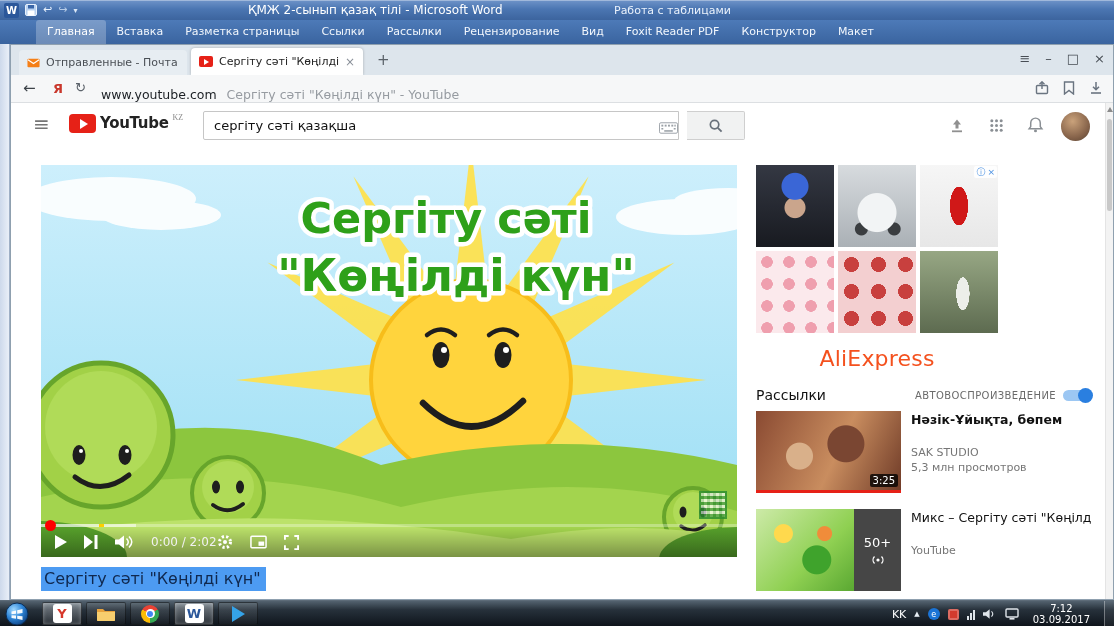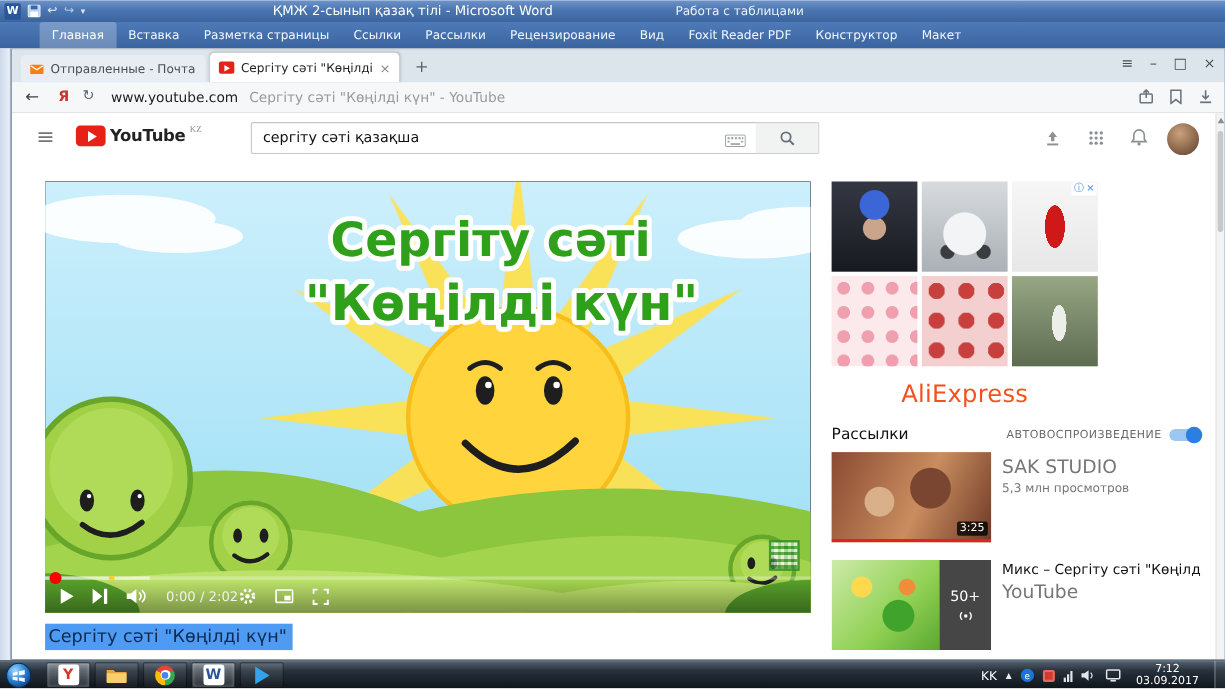--- a/index.html
+++ b/index.html
@@ -43,35 +43,35 @@
   .yt-fav .tri { width:0; height:0; border-left:5px solid #fff; border-top:3px solid transparent; border-bottom:3px solid transparent; margin-left:1px; }
   .newtab { position:absolute; left:360px; top:6px; font-size:15px; color:#5a6168; padding:0 6px; }
   .winctl { position:absolute; right:8px; top:4px; display:flex; gap:15px; }
   .winctl span { font-size:13px; color:#474d54; line-height:20px; }
 
   .addressbar { position:absolute; left:0; top:30px; width:100%; height:28px; background:#f6f7f8;
     border-bottom:1px solid #dcdfe2; }
   .ab-back { position:absolute; left:12px; top:4px; font-size:15px; color:#3c4248; }
   .ab-ya { position:absolute; left:42px; top:6px; font-size:13px; font-weight:bold; color:#c9372c; }
   .ab-reload { position:absolute; left:64px; top:5px; font-size:13px; color:#5c6océ; color:#5c636b; }
-  .ab-url { position:absolute; left:90px; top:0; height:27px; display:flex; align-items:center; gap:10px; }
+  .ab-url { position:absolute; left:90px; top:0; height:27px; display:flex; align-items:flex-end; gap:10px; }
   .ab-url .host { font-size:12.5px; color:#1b1f24; }
   .ab-url .ptitle { font-size:12.5px; color:#969ba1; white-space:nowrap; }
   .ab-icons { position:absolute; right:10px; top:6px; display:flex; gap:14px; align-items:center; }
 
   
   .page { position:absolute; left:0; top:58px; width:1096px; height:496px; background:#fff; overflow:hidden; }
   .yt-burger { position:absolute; left:22px; top:9px; font-size:20px; color:#757575; }
   .yt-logo { position:absolute; left:58px; top:11px; display:flex; align-items:flex-start; gap:4px; }
   .yt-play { width:27px; height:19px; background:var(--youtube-red,#e62117); border-radius:4px;
     display:flex; align-items:center; justify-content:center; }
   .yt-play .tri { width:0; height:0; border-left:8px solid #fff; border-top:5px solid transparent; border-bottom:5px solid transparent; margin-left:2px; }
   .yt-word { font-size:15px; font-weight:bold; color:#232323; letter-spacing:-0.3px; line-height:19px; }
   .yt-region { font-size:8px; color:#8a8a8a; margin-top:-1px;font-family:Liberation Serif, serif; }
-  .yt-search { position:absolute; left:217px; top:8px; width:476px; height:29px; border:1px solid #c6c6c6;
+  .yt-search { position:absolute; left:192px; top:8px; width:476px; height:29px; border:1px solid #c6c6c6;
     border-radius:2px 0 0 2px; padding:0 32px 0 10px; font-size:13px; color:#111;
     font-family:"DejaVu Sans","Liberation Sans",sans-serif; background:#fff; }
   .kb-ico { position:absolute; left:648px; top:16px; }
   .yt-searchbtn { position:absolute; left:676px; top:8px; width:58px; height:29px; background:#f1f2f2;
     border:1px solid #cfcfcf; border-left:none; border-radius:0 2px 2px 0;
     display:flex; align-items:center; justify-content:center; }
   .hd-ico { position:absolute; }
   .avatar { position:absolute; left:1050px; top:9px; width:29px; height:29px; border-radius:50%;
     background: radial-gradient(circle at 40% 32%, #caa27b, #86634a 62%, #54402f); }
 
@@ -142,21 +142,21 @@
     background: radial-gradient(circle at 28% 30%, #ffd94d 0 9px, rgba(0,0,0,0) 10px),
                 radial-gradient(circle at 62% 62%, #3fa32c 0 14px, rgba(0,0,0,0) 15px),
                 radial-gradient(circle at 70% 30%, #f08c3a 0 7px, rgba(0,0,0,0) 8px),
                 linear-gradient(135deg,#cdeaa8,#8fd052 60%,#5aa832); }
   .t2ovl { position:absolute; right:0; top:0; width:47px; height:82px; background:rgba(34,34,34,.84);
     display:flex; flex-direction:column; align-items:center; justify-content:center; gap:4px; }
   .t2ovl .cnt { color:#fff; font-size:13px; }
   .stext { position:absolute; left:155px; top:1px; width:181px; }
   .stitle { font-size:12.5px; font-weight:bold; color:#111; line-height:16px; white-space:nowrap; overflow:hidden; }
   .s2 .stitle { font-weight:500; }
-  .schan { margin-top:3px; font-size:17px; color:#767676; }
+  .schan { margin-top:18px; font-size:11px; color:#767676; }
   .sviews { margin-top:2px; font-size:11px; color:#767676; }
 
   
   .pagescroll { position:absolute; right:0; top:58px; width:8px; height:496px; background:#f3f3f3;
     border-left:1px solid #e4e4e4; }
   .scr-up { position:absolute; left:1px; top:4px; width:0; height:0;
     border-left:3px solid transparent; border-right:3px solid transparent; border-bottom:5px solid #8b8b8b; }
   .scr-thumb { position:absolute; left:1px; top:16px; width:5px; height:92px; background:#c8c8c8; border-radius:3px; }
 
   
@@ -477,20 +477,21 @@
               </span>
           </div>
         </div>
 
         <div class="sug s1">
           <div class="sthumb t1">
             <span class="dur">3:25</span>
             <div class="redbar"></div>
           </div>
           <div class="stext">
+            <div class="stitle">Нәзік-Ұйықта, бөпем</div>
             <div class="schan">SAK STUDIO</div>
             <div class="sviews">5,3 млн просмотров</div>
           </div>
         </div>
 
         <div class="sug s2">
           <div class="sthumb">
             <div class="t2art"></div>
             <div class="t2ovl">
               <span class="cnt">50+</span>

